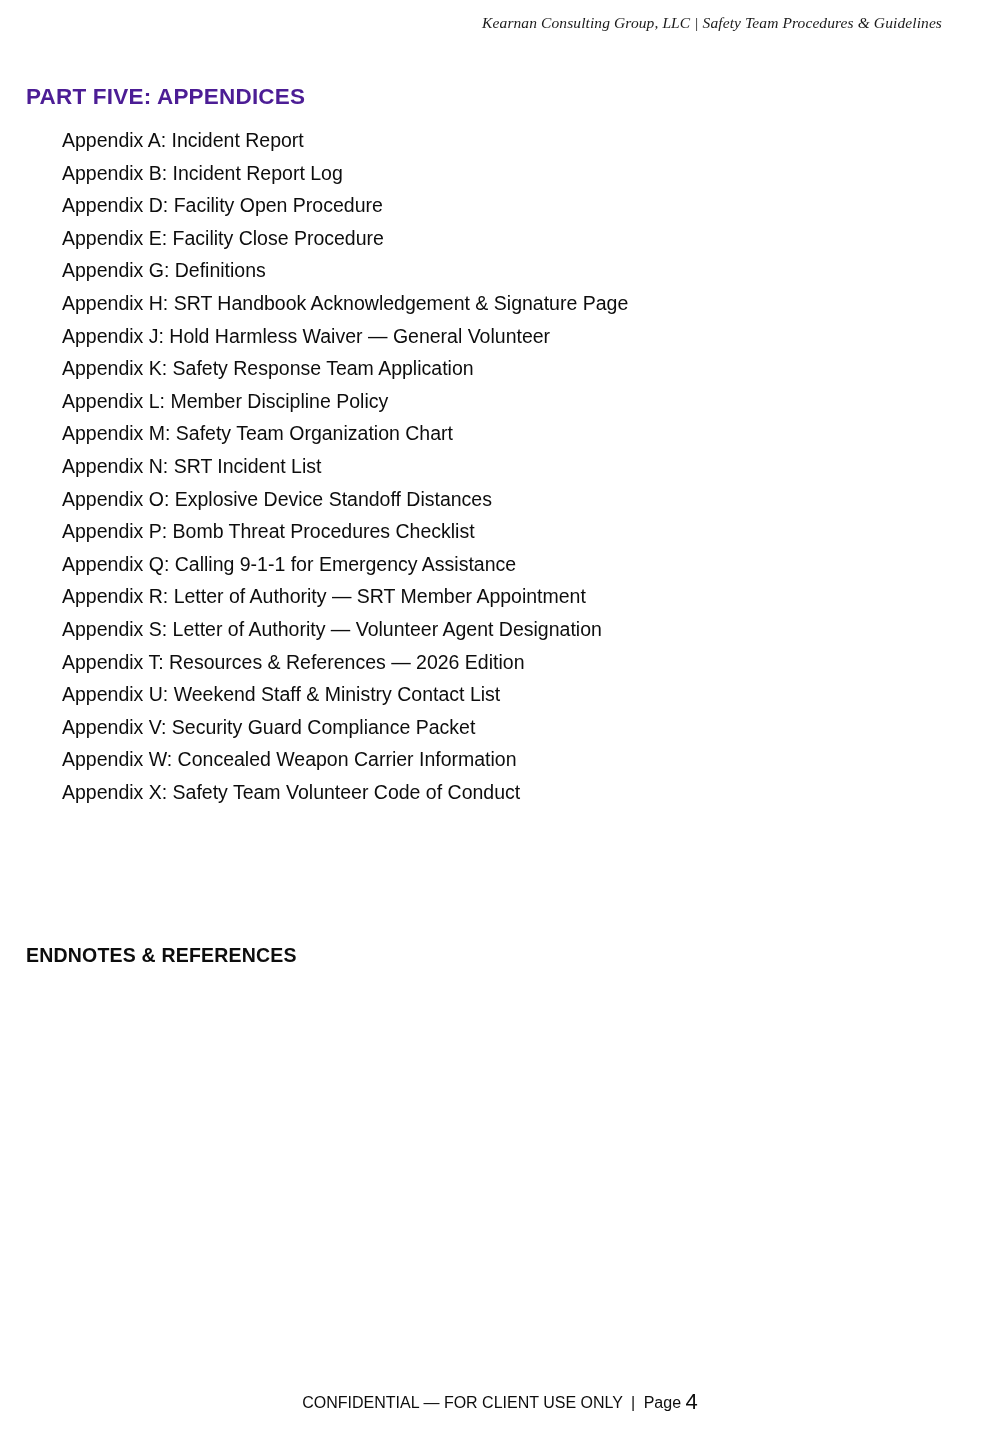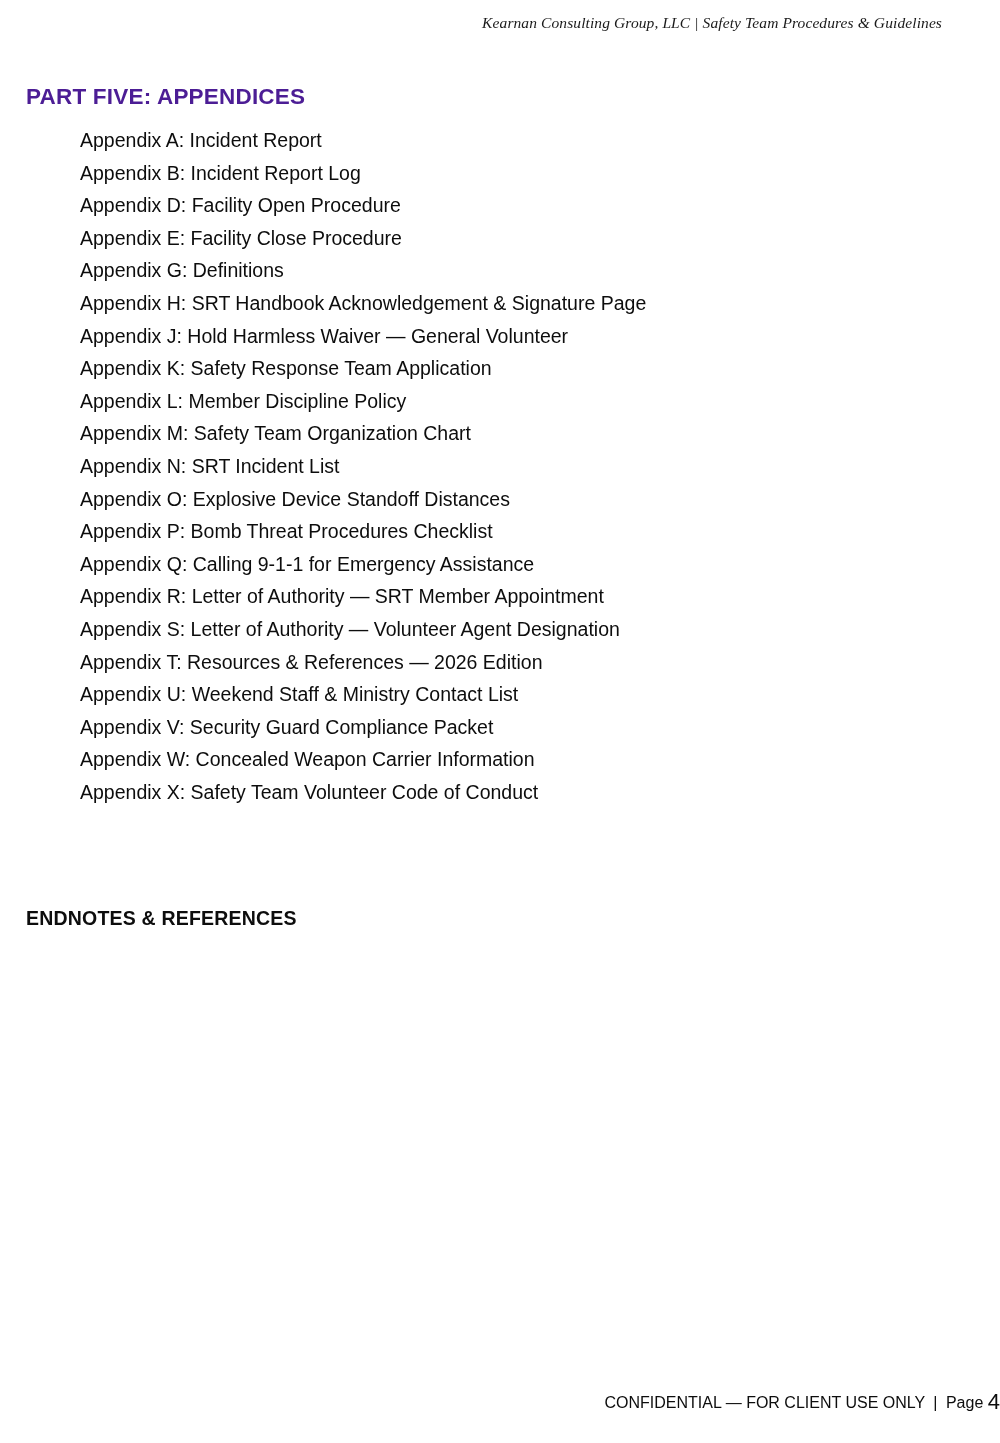--- a/index.html
+++ b/index.html
@@ -47,38 +47,37 @@
     top: 124px;
     left: 62px;
     width: 880px;
   }
   .appendix-item {
     font-family: "Liberation Sans", sans-serif;
     font-size: 19.5px;
     line-height: 32.6px;
     color: #0d0d0d;
     white-space: nowrap;
-    margin-left: 18px;
   }
   .endnotes {
     position: absolute;
-    top: 907px;
+    top: 944px;
     left: 26px;
     font-family: "Liberation Sans", sans-serif;
     font-weight: bold;
     font-size: 19.5px;
     color: #0d0d0d;
     letter-spacing: 0.2px;
   }
   .footer {
     position: absolute;
     bottom: 28px;
     left: 0;
     width: 1000px;
-    text-align: right;
+    text-align: center;
     font-family: "Liberation Sans", sans-serif;
     font-size: 16px;
     color: #0d0d0d;
   }
   .footer .sep {
     padding: 0 4px;
   }
   .footer .page-word {
     font-size: 16px;
   }

